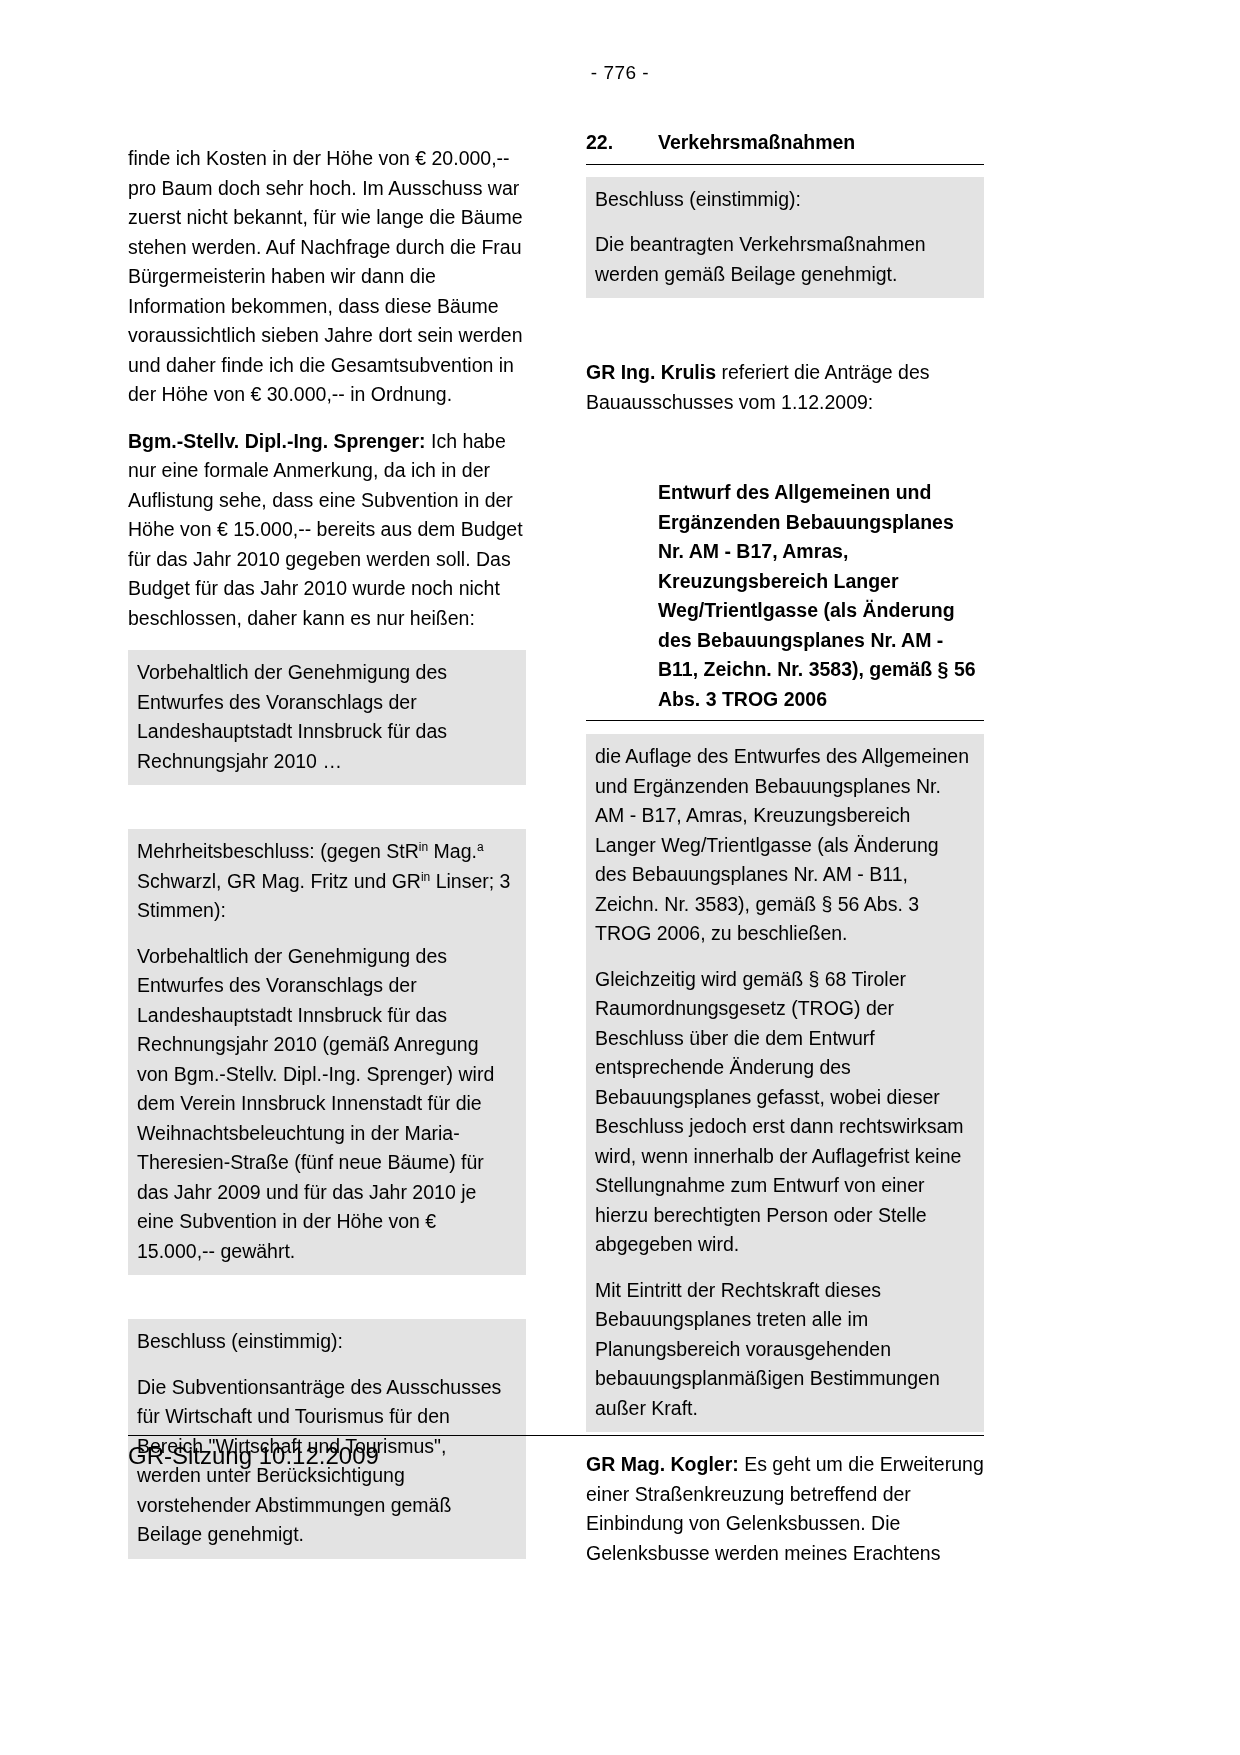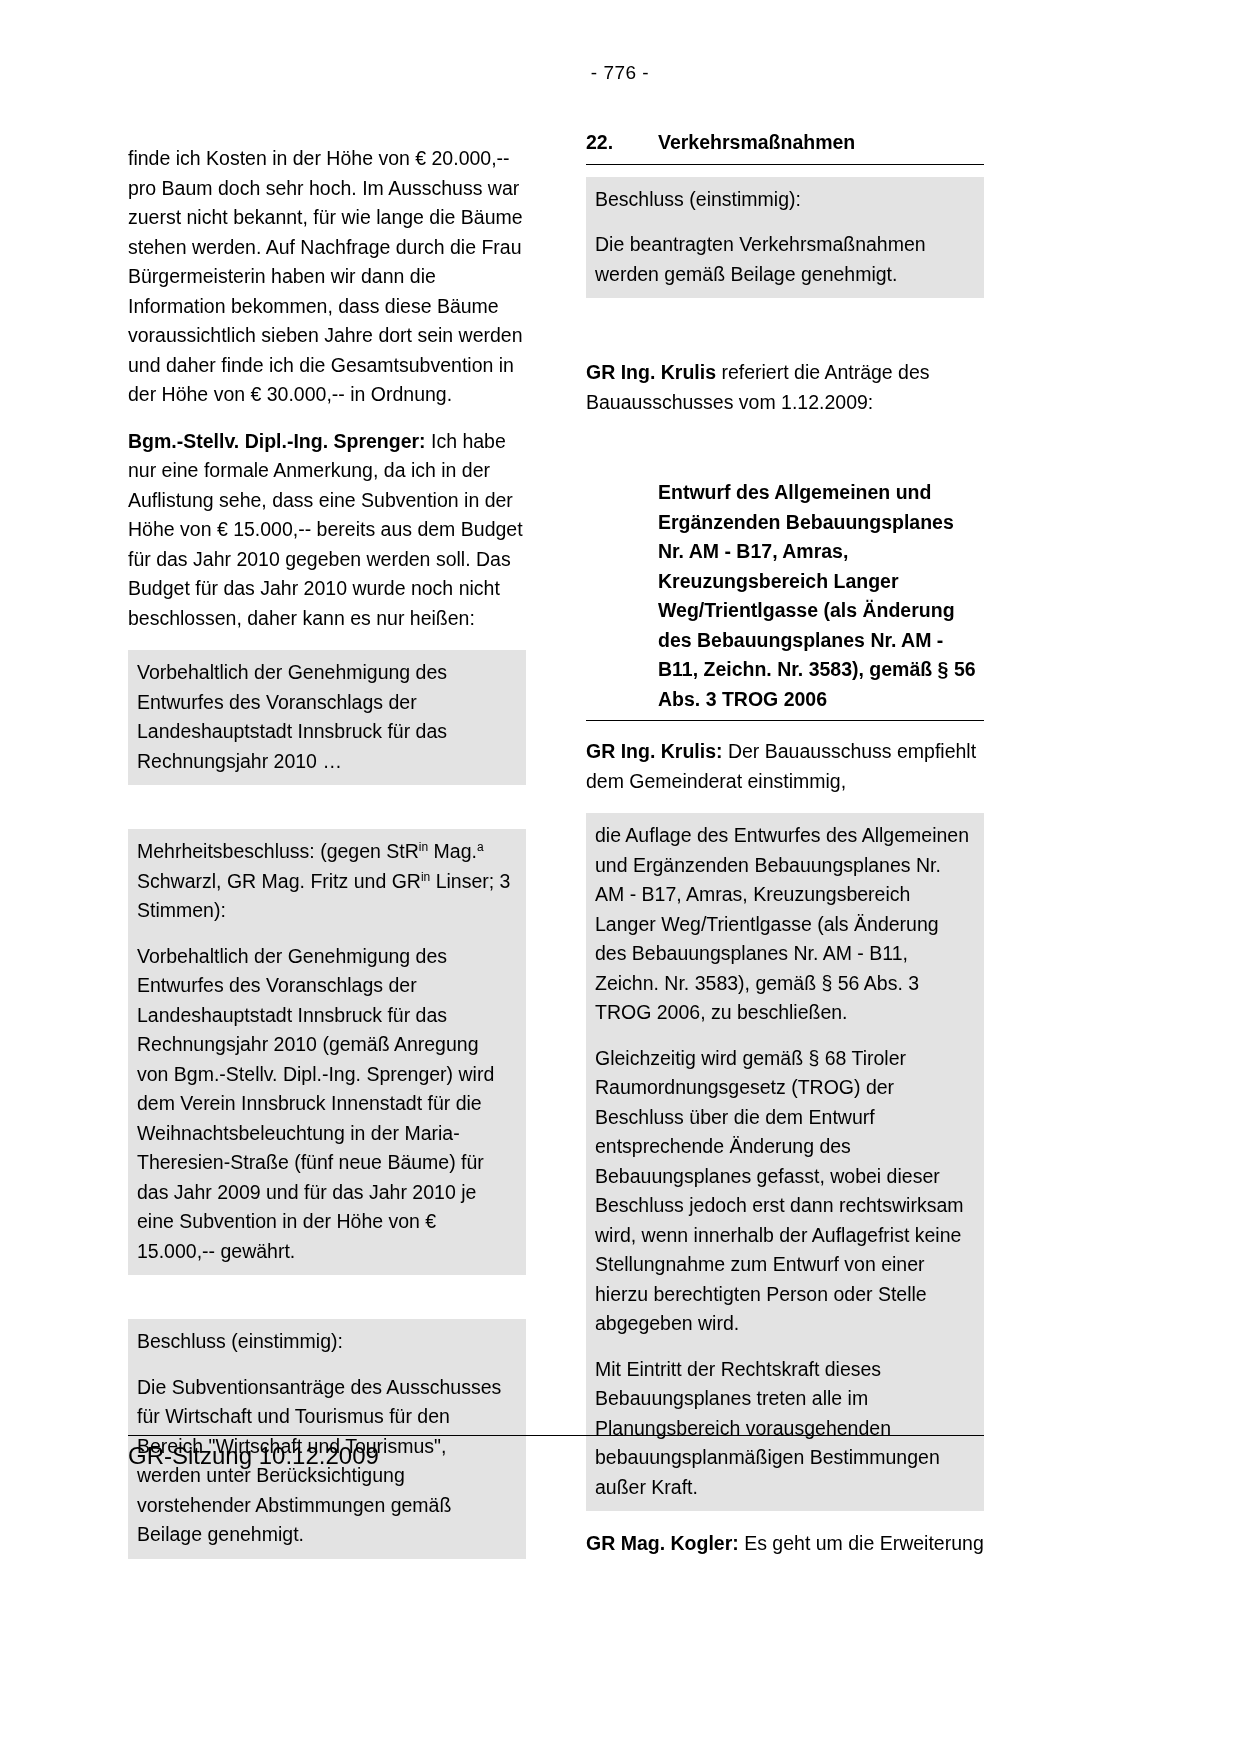--- a/index.html
+++ b/index.html
@@ -169,21 +169,20 @@
       <p class="para"><b>GR Ing. Krulis</b><span> referiert die Anträge des Bauausschusses vom 1.12.2009:</span></p>
 
       <div class="gap-lg"></div>
 
       <div class="item-head">
         <span class="item-num"></span>
         <span class="item-title">Entwurf des Allgemeinen und Ergänzenden Bebauungsplanes Nr. AM - B17, Amras, Kreuzungsbereich Langer Weg/Trientlgasse (als Änderung des Bebauungsplanes Nr. AM - B11, Zeichn. Nr. 3583), gemäß § 56 Abs. 3 TROG 2006</span>
       </div>
       <hr class="rule-tight">
 
-      <p class="para"><b>GR Ing. Krulis:</b><span> Der Bauausschuss empfiehlt dem Gemeinderat einstimmig,</span></p>
 
       <div class="shaded">
         <p>die Auflage des Entwurfes des Allgemeinen und Ergänzenden Bebauungsplanes Nr. AM - B17, Amras, Kreuzungsbereich Langer Weg/Trientlgasse (als Änderung des Bebauungsplanes Nr. AM - B11, Zeichn. Nr. 3583), gemäß § 56 Abs. 3 TROG 2006, zu beschließen.</p>
         <p>Gleichzeitig wird gemäß § 68 Tiroler Raumordnungsgesetz (TROG) der Beschluss über die dem Entwurf entsprechende Änderung des Bebauungsplanes gefasst, wobei dieser Beschluss jedoch erst dann rechtswirksam wird, wenn innerhalb der Auflagefrist keine Stellungnahme zum Entwurf von einer hierzu berechtigten Person oder Stelle abgegeben wird.</p>
         <p>Mit Eintritt der Rechtskraft dieses Bebauungsplanes treten alle im Planungsbereich vorausgehenden bebauungsplanmäßigen Bestimmungen außer Kraft.</p>
       </div>
 
       <p class="tight"><b>GR Mag. Kogler:</b><span> Es geht um die Erweiterung einer Straßenkreuzung betreffend der Einbindung von Gelenksbussen. Die Gelenksbusse werden meines Erachtens immer länger und wir müssen jetzt schon die Kreuzungen umbauen. Diese Notwendigkeit ist gegeben. Meine Fraktion würde eher dafür plädieren, vermehrt kleinere Busse einzusetzen. Diese großen Busse mögen zwar in der Stoßzeit</span></p>
 
     </div>

